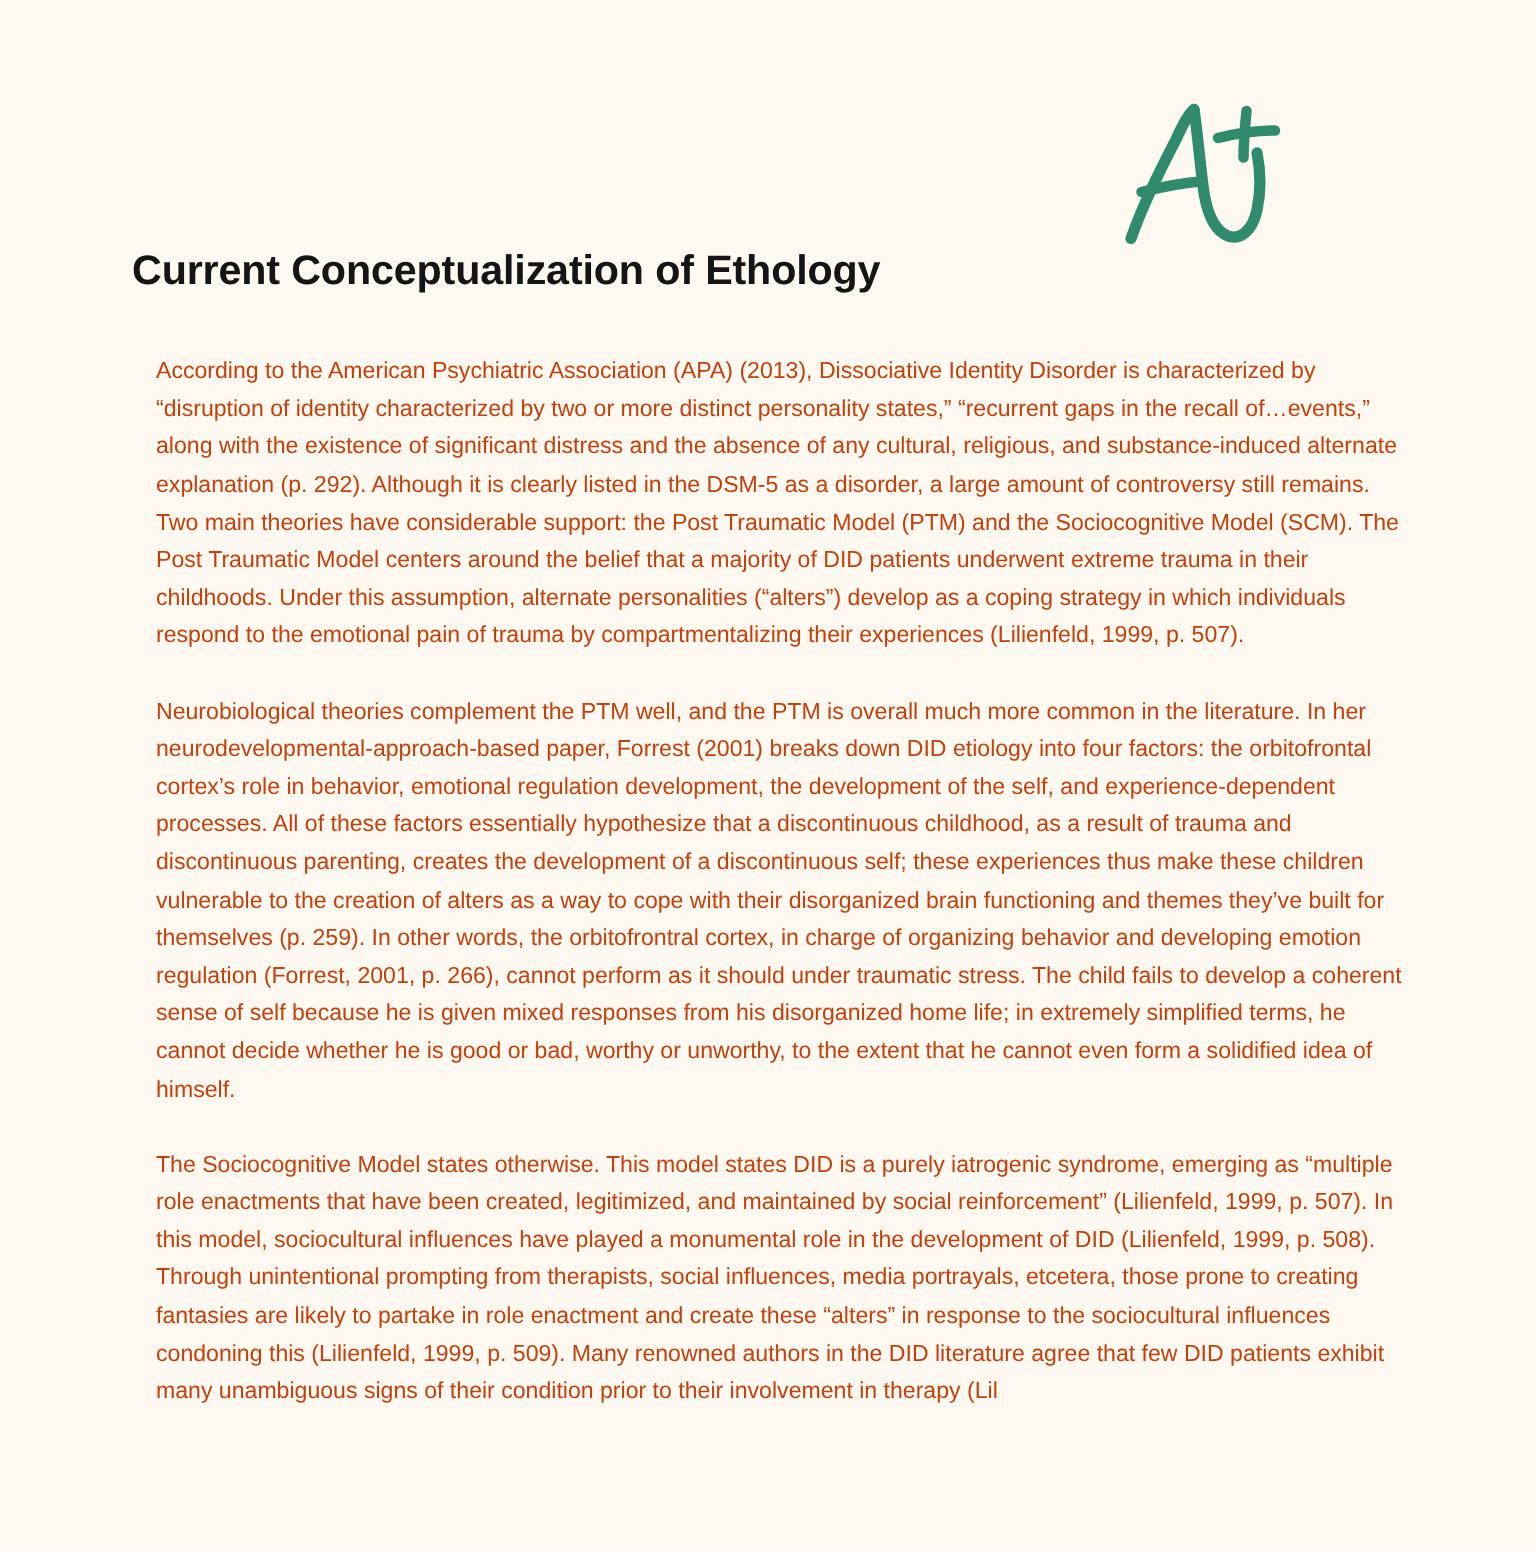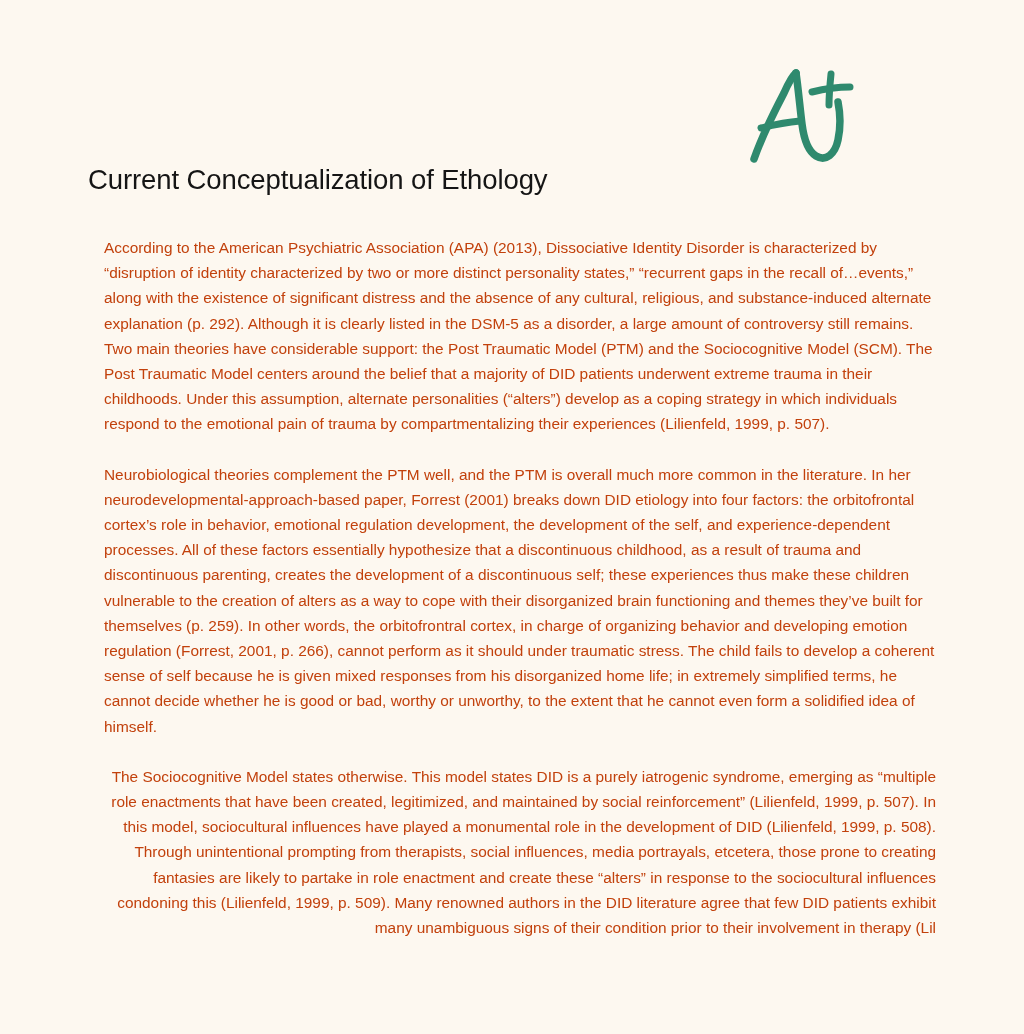--- a/index.html
+++ b/index.html
@@ -57,40 +57,39 @@
   .logo svg {
     display: block;
     width: 118px;
     height: 104px;
   }
   
   .doc-title {
     margin: 0;
     padding-top: 97px;
     font-size: 27.5px;
-    font-weight: normal;
+    font-weight: bold;
     color: #151515;
     letter-spacing: -0.1px;
     line-height: 1.2;
   }
   
   .article {
     padding-top: 39px;
   }
   .article p {
     margin: 0 0 25px 16px;
     font-size: 15.4px;
     line-height: 25.2px;
     color: #c2410c;
     text-align: left;
     max-width: 848px;
   }
   .article p:last-child {
     margin-bottom: 0;
-    text-align: right;
   }
 </style>
 </head>
 <body>
 
 <div class="page">
 
   <div class="header">
 
     <div class="logo">

